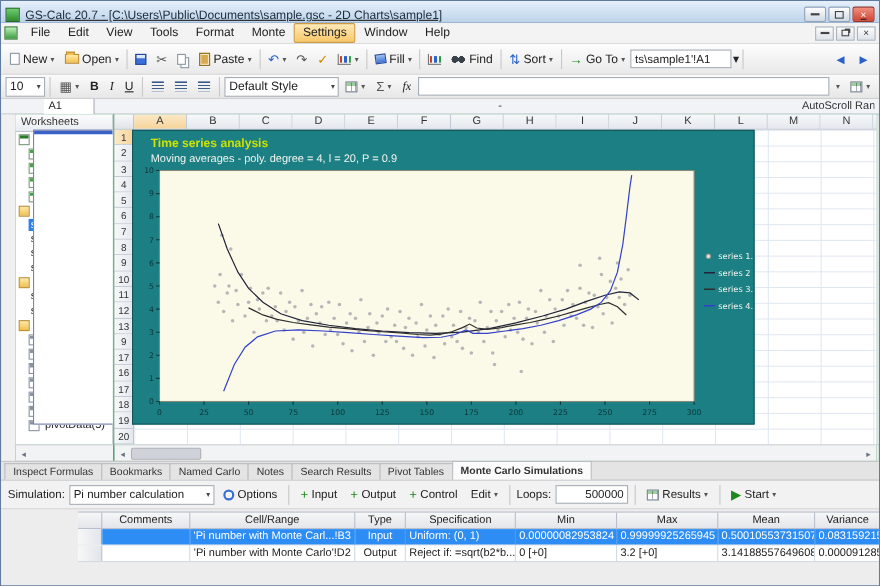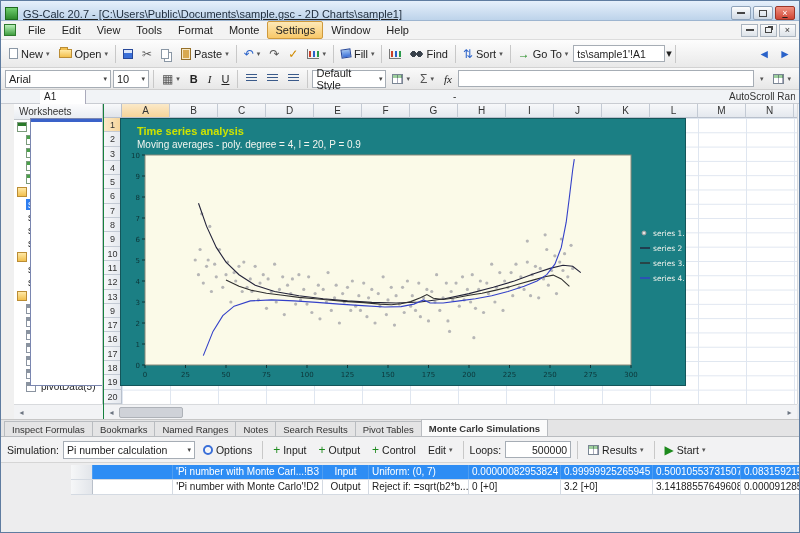--- a/index.html
+++ b/index.html
@@ -258,24 +258,20 @@
     <span class="sep"></span>
     <span class="tb" style="margin-left:auto">
         <span class="glyph g-blue">◄</span>
       </span>
     <span class="tb">
         <span class="glyph g-blue">►</span>
       </span>
   </div>
 
   <div class="toolbar2">
-    <span class="combo" style="width:106px">
-        <span>Arial</span>
-        <span class="caret">▾</span>
-      </span>
     <span class="combo" style="width:36px">
         <span>10</span>
         <span class="caret">▾</span>
       </span>
     <span class="sep"></span>
     <span class="tb">
         <span class="glyph g-gray">▦</span>
         <span class="caret">▾</span>
       </span>
     <span class="tb boldB">B</span>
@@ -285,21 +281,21 @@
     <span class="tb">
         <span class="aln"></span>
       </span>
     <span class="tb">
         <span class="aln"></span>
       </span>
     <span class="tb">
         <span class="aln"></span>
       </span>
     <span class="sep"></span>
-    <span class="combo" style="width:74px">
+    <span class="combo" style="width:104px">
         <span>Default Style</span>
         <span class="caret">▾</span>
       </span>
     <span class="tb">
         <span class="i-grid"></span>
         <span class="caret">▾</span>
       </span>
     <span class="tb">
         <span class="glyph g-gray">Σ</span>
         <span class="caret">▾</span>
@@ -685,21 +681,21 @@
       <span class="thumb-h"></span>
       <span class="sb-arrow" style="margin-left:auto">▸</span>
     </div>
     <div class="scorner"></div>
   </div>
 
   <div class="bottom">
     <div class="tabs">
         <div class="tab">Inspect Formulas</div>
         <div class="tab">Bookmarks</div>
-        <div class="tab">Named Ranges</div>
+        <div class="tab">Named Carlo</div>
         <div class="tab">Notes</div>
         <div class="tab">Search Results</div>
         <div class="tab">Pivot Tables</div>
         <div class="tab active">Monte Carlo Simulations</div>
       </div>
 
     <div class="simbar">
       <span>Simulation:</span>
       <span class="combo simcombo">
           <span>Pi number calculation</span>
@@ -737,27 +733,38 @@
         </span>
       <span class="sep"></span>
       <span class="tb">
           <span class="glyph g-green">▶</span>
           <span>Start</span>
           <span class="caret">▾</span>
         </span>
     </div>
 
     <div class="mc">
+      <div class="mc-h">
+          <div class="c0"></div>
+          <div class="c1">Comments</div>
+          <div class="c2">Cell/Range</div>
+          <div class="c3">Type</div>
+          <div class="c4">Specification</div>
+          <div class="c5">Min</div>
+          <div class="c6">Max</div>
+          <div class="c7">Mean</div>
+          <div class="c8">Variance</div>
+        </div>
       <div>
           <div class="mc-r sel">
             <div class="gut c0"></div>
             <div class="c1 "></div>
             <div class="c2 ar">'Pi number with Monte Carl...!B3</div>
             <div class="c3 ac">Input</div>
-            <div class="c4 ">Uniform: (0, 7)</div>
+            <div class="c4 ">Uniform: (0, 1)</div>
             <div class="c5 ">0.00000082953824  [...</div>
             <div class="c6 ">0.99999925265945  [...</div>
             <div class="c7 ">0.50010553731507  [...</div>
             <div class="c8 ">0.08315921598706</div>
           </div>
           <div class="mc-r">
             <div class="gut c0"></div>
             <div class="c1 "></div>
             <div class="c2 ar">'Pi number with Monte Carlo'!D2</div>
             <div class="c3 ac">Output</div>

